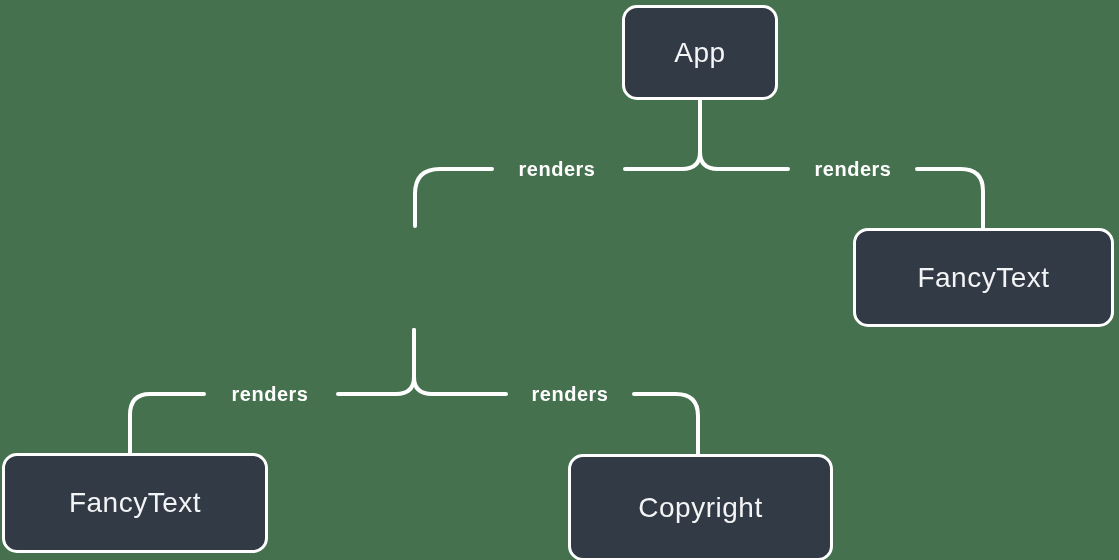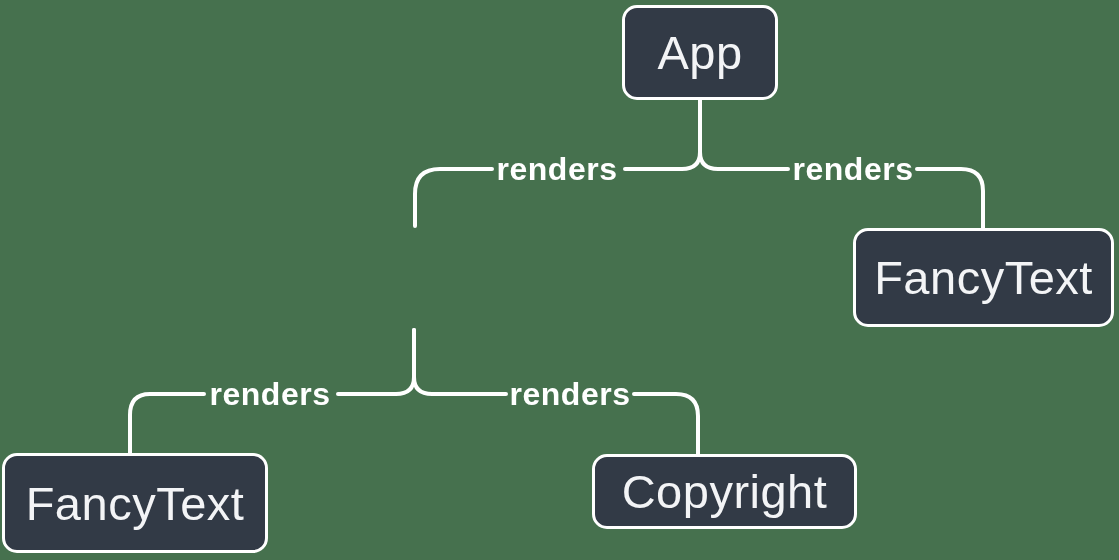--- a/index.html
+++ b/index.html
@@ -30,35 +30,35 @@
   .node {
     position: absolute;
     box-sizing: border-box;
     display: flex;
     align-items: center;
     justify-content: center;
     background: var(--node-fill, #323A46);
     border: 3.5px solid var(--node-border, #FFFFFF);
     border-radius: 15px;
     color: var(--node-text, #F3F4F6);
-    font-size: 47px;
+    font-size: 28px;
     font-weight: 400;
     letter-spacing: 0.5px;
     white-space: nowrap;
   }
   .node-app                  { left: 622px; top: 5px;   width: 156px; height: 95px;  }
   .node-inspiration          { left: 196px; top: 226px; width: 460px; height: 104px; }
   .node-fancytext-right      { left: 853px; top: 228px; width: 261px; height: 99px;  }
   .node-fancytext-left       { left: 2px;   top: 453px; width: 266px; height: 100px; }
-  .node-copyright            { left: 568px; top: 454px; width: 265px; height: 75px; margin-left: 24px; }
+  .node-copyright            { left: 568px; top: 454px; width: 265px; height: 107px; }
   .edge-label {
     position: absolute;
     transform: translate(-50%, -50%);
     color: var(--line, #FFFFFF);
-    font-size: 32px;
+    font-size: 20px;
     font-weight: 700;
     letter-spacing: 0.5px;
     white-space: nowrap;
   }
   .edge-label-1 { left: 557px; top: 169px; }
   .edge-label-2 { left: 853px; top: 169px; }
   .edge-label-3 { left: 270px; top: 394px; }
   .edge-label-4 { left: 570px; top: 394px; }
 </style>
 </head>

